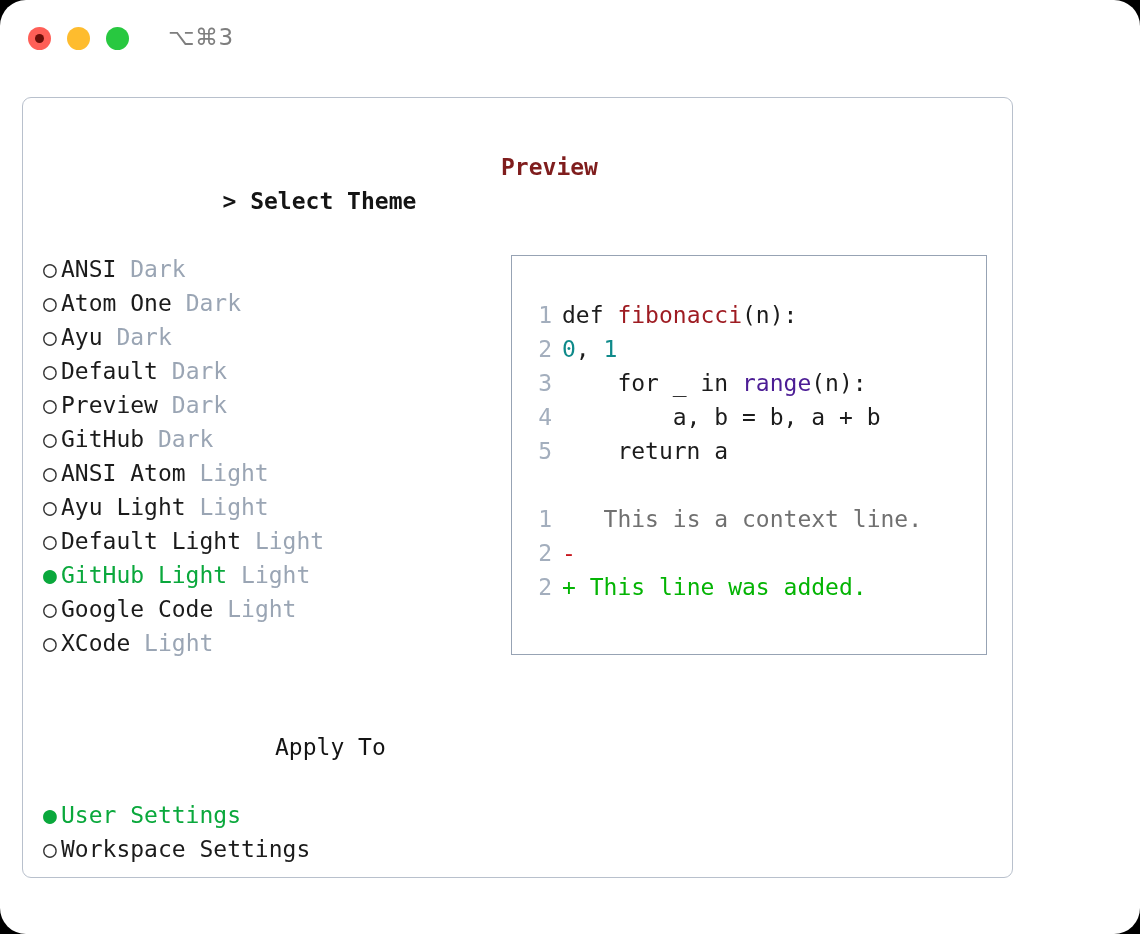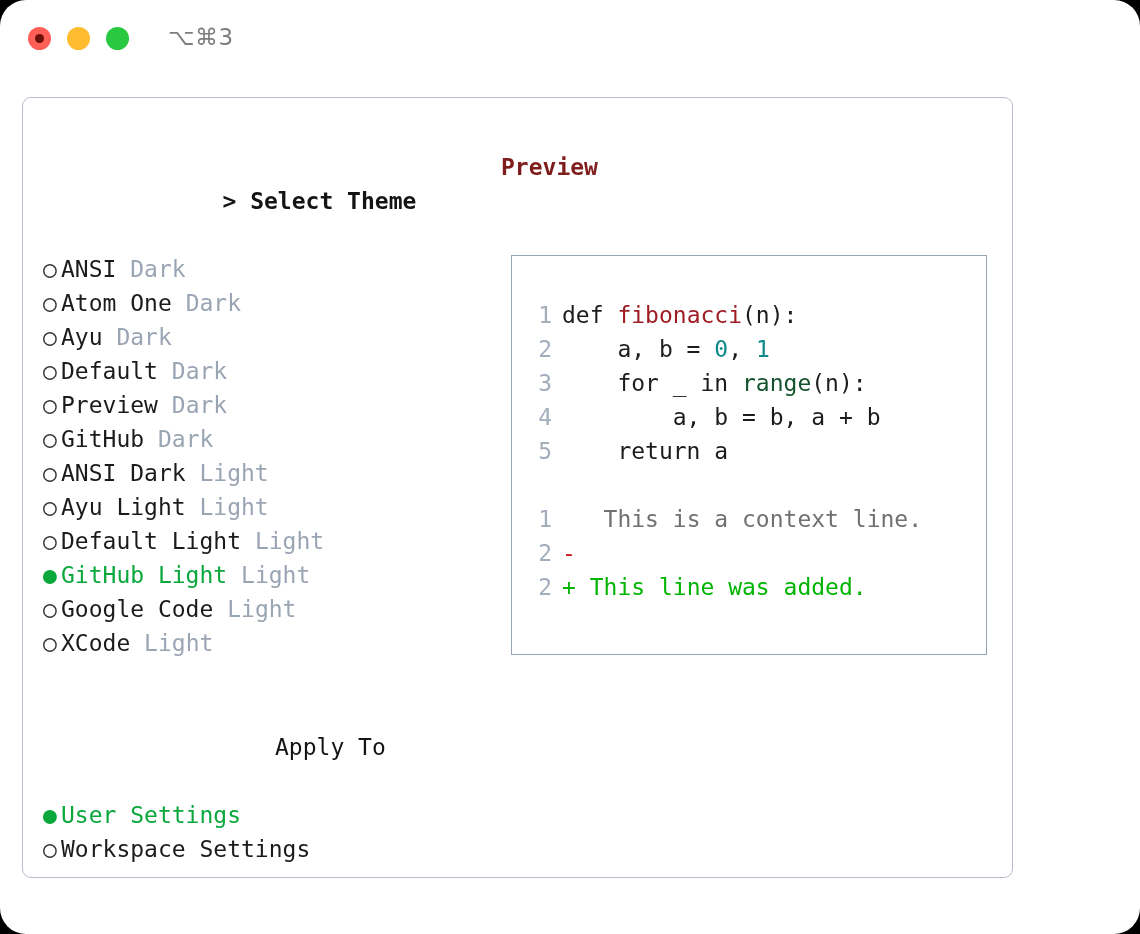--- a/index.html
+++ b/index.html
@@ -166,21 +166,21 @@
     display: inline-block;
     width: 26px;
     flex: 0 0 26px;
     text-align: right;
     color: #a3aebd;
     margin-right: 10px;
   }
   .code-txt { color: #1c1c1c; }
   .tok-fn   { color: #9e1c22; }
   .tok-num  { color: #0f8a8a; }
-  .tok-call { color: #14532d; }
+  .tok-call { color: #4c1d95; }
   .blankline { height: 34px; }
   .diff-ctx { color: #707070; }
   .diff-del { color: #c7151c; }
   .diff-add { color: #04b404; }
 </style>
 </head>
 <body>
 
 <div id="window">
 
@@ -198,21 +198,21 @@
       <div class="section-title">
         <span>&gt;</span><span> </span><span>Select Theme</span>
       </div>
       <div id="theme-list">
           <div class="opt-row"><span class="bullet">○</span><span class="opt-label">ANSI</span><span> </span><span class="opt-tag">Dark</span></div>
           <div class="opt-row"><span class="bullet">○</span><span class="opt-label">Atom One</span><span> </span><span class="opt-tag">Dark</span></div>
           <div class="opt-row"><span class="bullet">○</span><span class="opt-label">Ayu</span><span> </span><span class="opt-tag">Dark</span></div>
           <div class="opt-row"><span class="bullet">○</span><span class="opt-label">Default</span><span> </span><span class="opt-tag">Dark</span></div>
           <div class="opt-row"><span class="bullet">○</span><span class="opt-label">Preview</span><span> </span><span class="opt-tag">Dark</span></div>
           <div class="opt-row"><span class="bullet">○</span><span class="opt-label">GitHub</span><span> </span><span class="opt-tag">Dark</span></div>
-          <div class="opt-row"><span class="bullet">○</span><span class="opt-label">ANSI Dark</span><span> </span><span class="opt-tag">Light</span></div>
+          <div class="opt-row"><span class="bullet">○</span><span class="opt-label">ANSI Atom</span><span> </span><span class="opt-tag">Light</span></div>
           <div class="opt-row"><span class="bullet">○</span><span class="opt-label">Ayu Light</span><span> </span><span class="opt-tag">Light</span></div>
           <div class="opt-row"><span class="bullet">○</span><span class="opt-label">Default Light</span><span> </span><span class="opt-tag">Light</span></div>
           <div class="opt-row"><span class="bullet sel">●</span><span class="opt-label sel">GitHub Light</span><span> </span><span class="opt-tag">Light</span></div>
           <div class="opt-row"><span class="bullet">○</span><span class="opt-label">Google Code</span><span> </span><span class="opt-tag">Light</span></div>
           <div class="opt-row"><span class="bullet">○</span><span class="opt-label">XCode</span><span> </span><span class="opt-tag">Light</span></div>
         </div>
 
       <div id="spacer-apply"></div>
       <div class="section-title plain">
         <span style="display:inline-block;width:22px"></span><span>Apply To</span>
@@ -222,21 +222,21 @@
           <div class="opt-row"><span class="bullet">○</span><span class="opt-label">Workspace Settings</span></div>
         </div>
     </div>
 
 
     <div id="right-col">
       <div id="preview-title">Preview</div>
       <div id="preview-box">
         <div id="code-area">
             <div class="code-line"><span class="ln">1</span><span class="code-txt">def </span><span class="tok-fn">fibonacci</span><span class="code-txt">(n):</span></div>
-            <div class="code-line"><span class="ln">2</span><span class="code-txt">    a, b = </span><span class="tok-num">0</span><span class="code-txt">, </span><span class="tok-num">1</span></div>
+            <div class="code-line"><span class="ln">2</span><span class="tok-num">0</span><span class="code-txt">, </span><span class="tok-num">1</span></div>
             <div class="code-line"><span class="ln">3</span><span class="code-txt">    for _ in </span><span class="tok-call">range</span><span class="code-txt">(n):</span></div>
             <div class="code-line"><span class="ln">4</span><span class="code-txt">        a, b = b, a + b</span></div>
             <div class="code-line"><span class="ln">5</span><span class="code-txt">    return a</span></div>
             <div class="blankline"></div>
             <div class="code-line"><span class="ln">1</span><span class="diff-ctx"> </span><span class="diff-ctx">  This is a context line.</span></div>
             <div class="code-line"><span class="ln">2</span><span class="diff-del">-</span></div>
             <div class="code-line"><span class="ln">2</span><span class="diff-add">+</span><span class="diff-add"> This line was added.</span></div>
           </div>
       </div>
     </div>

